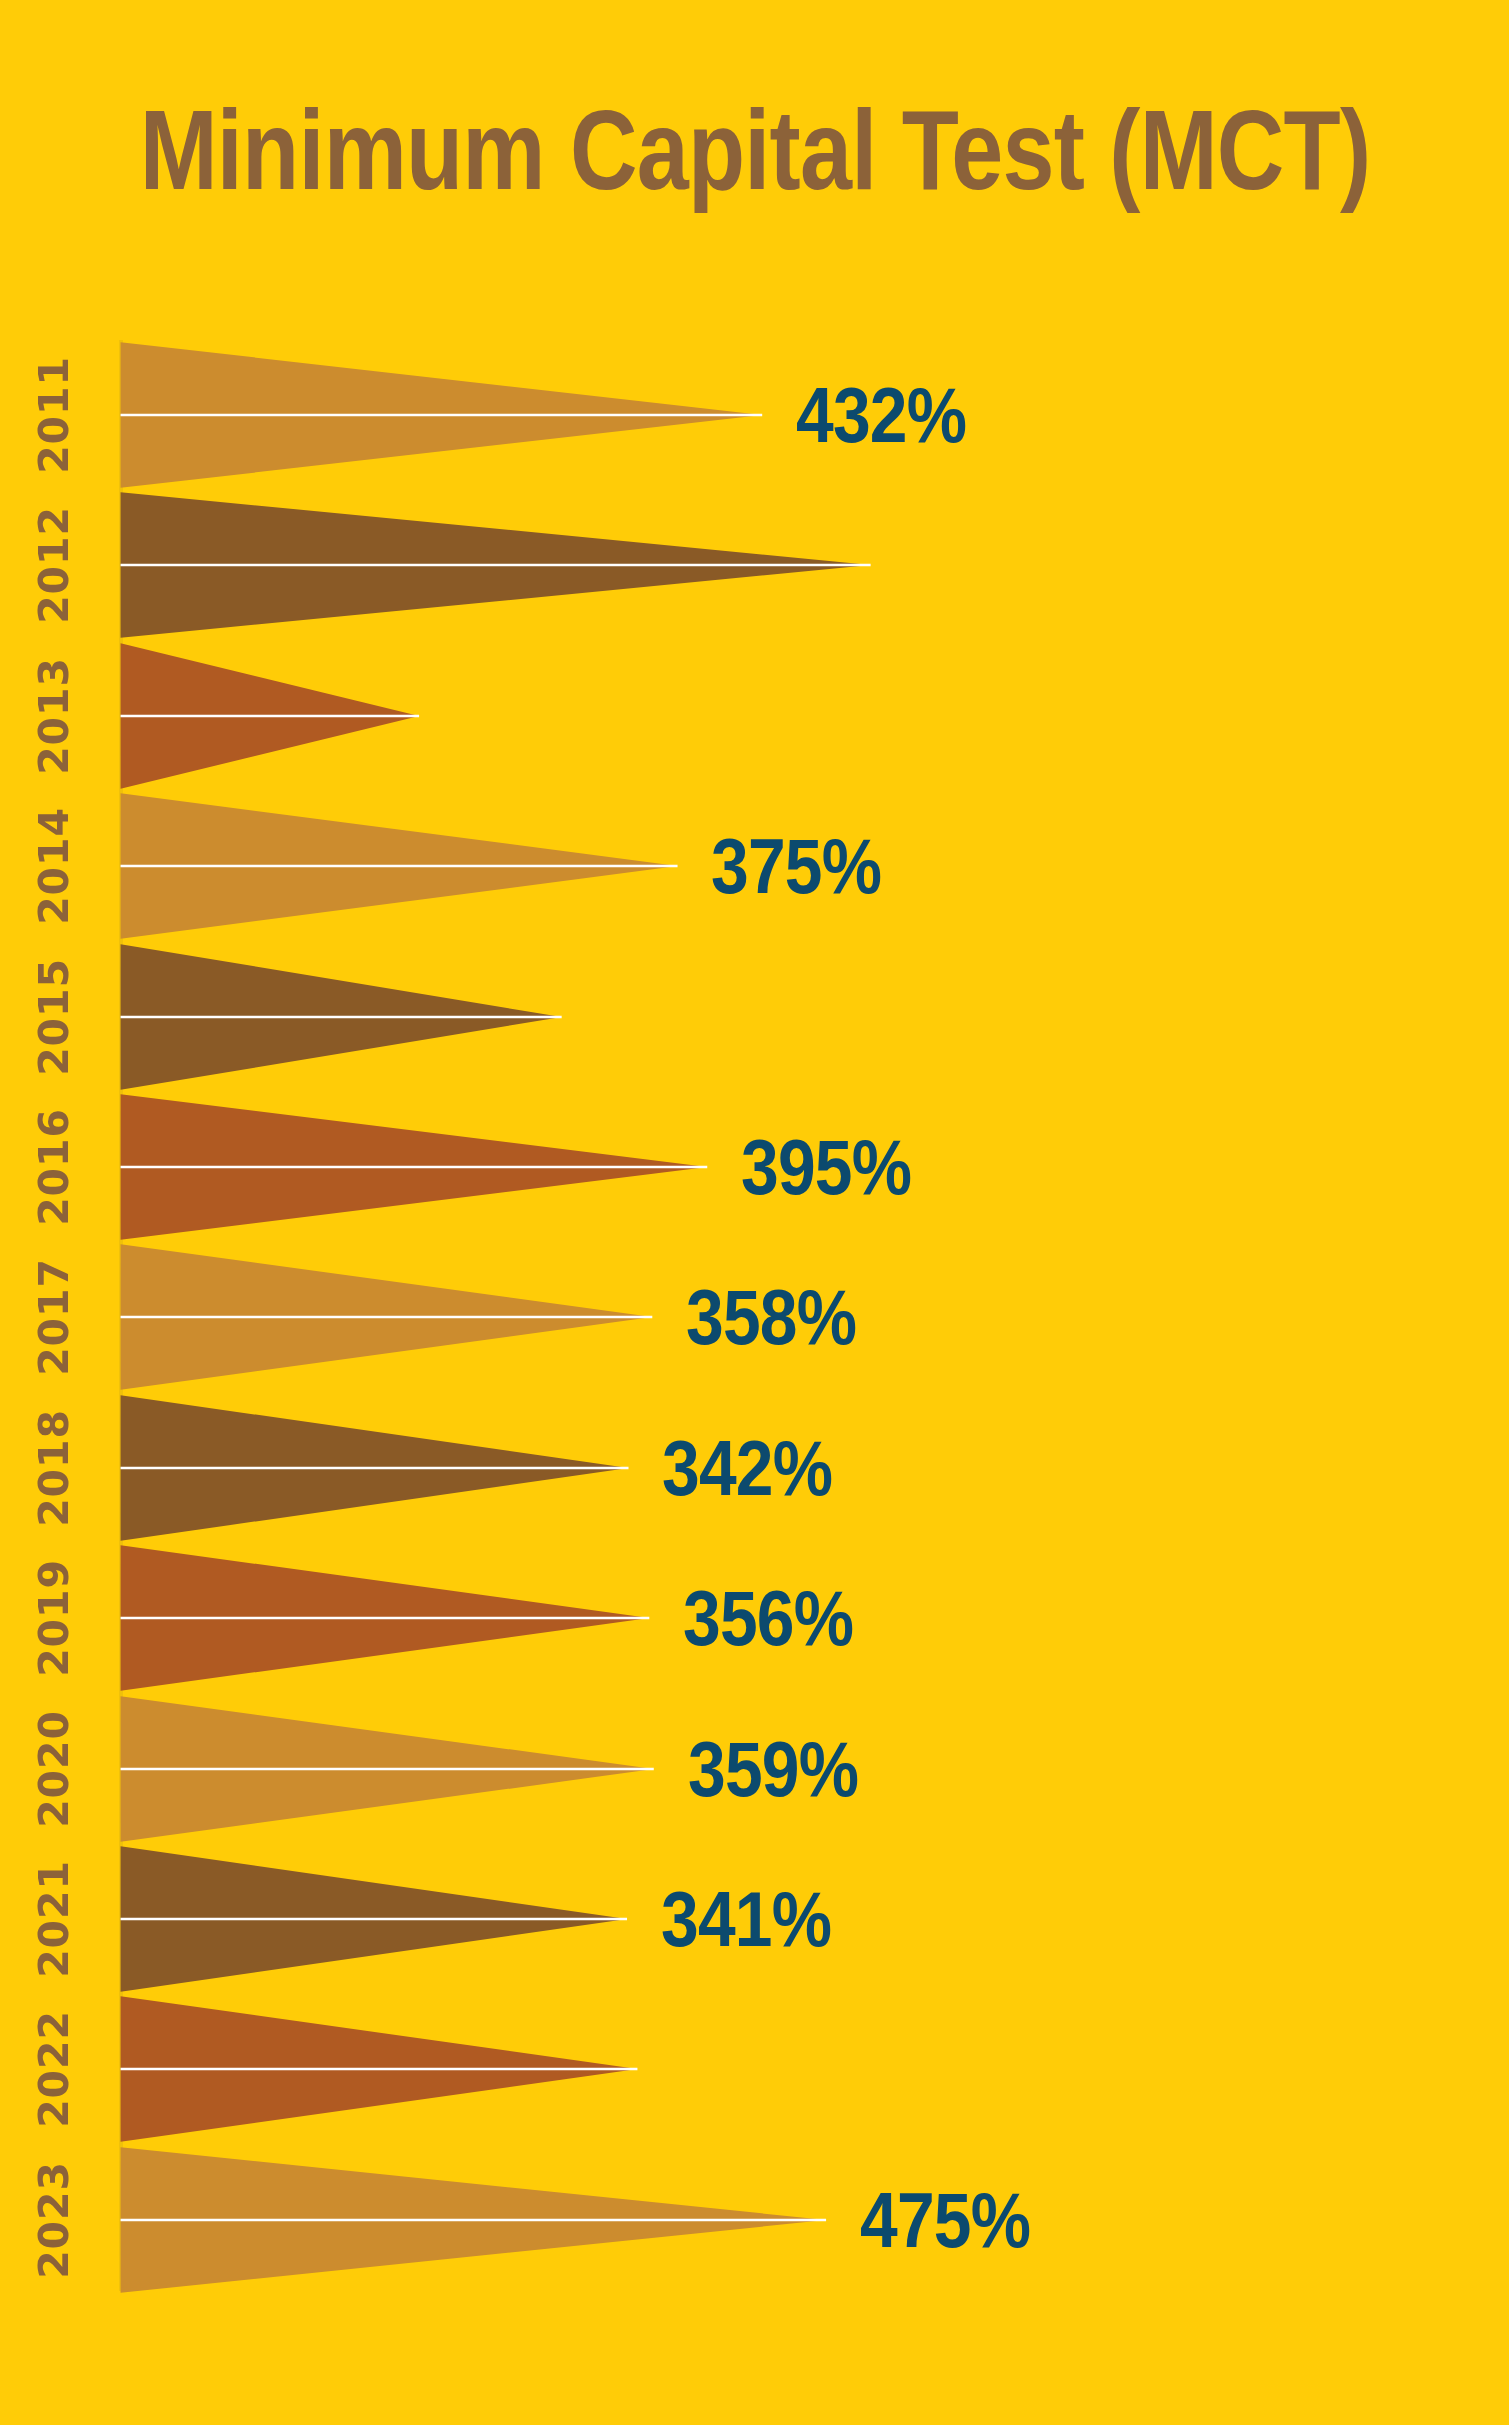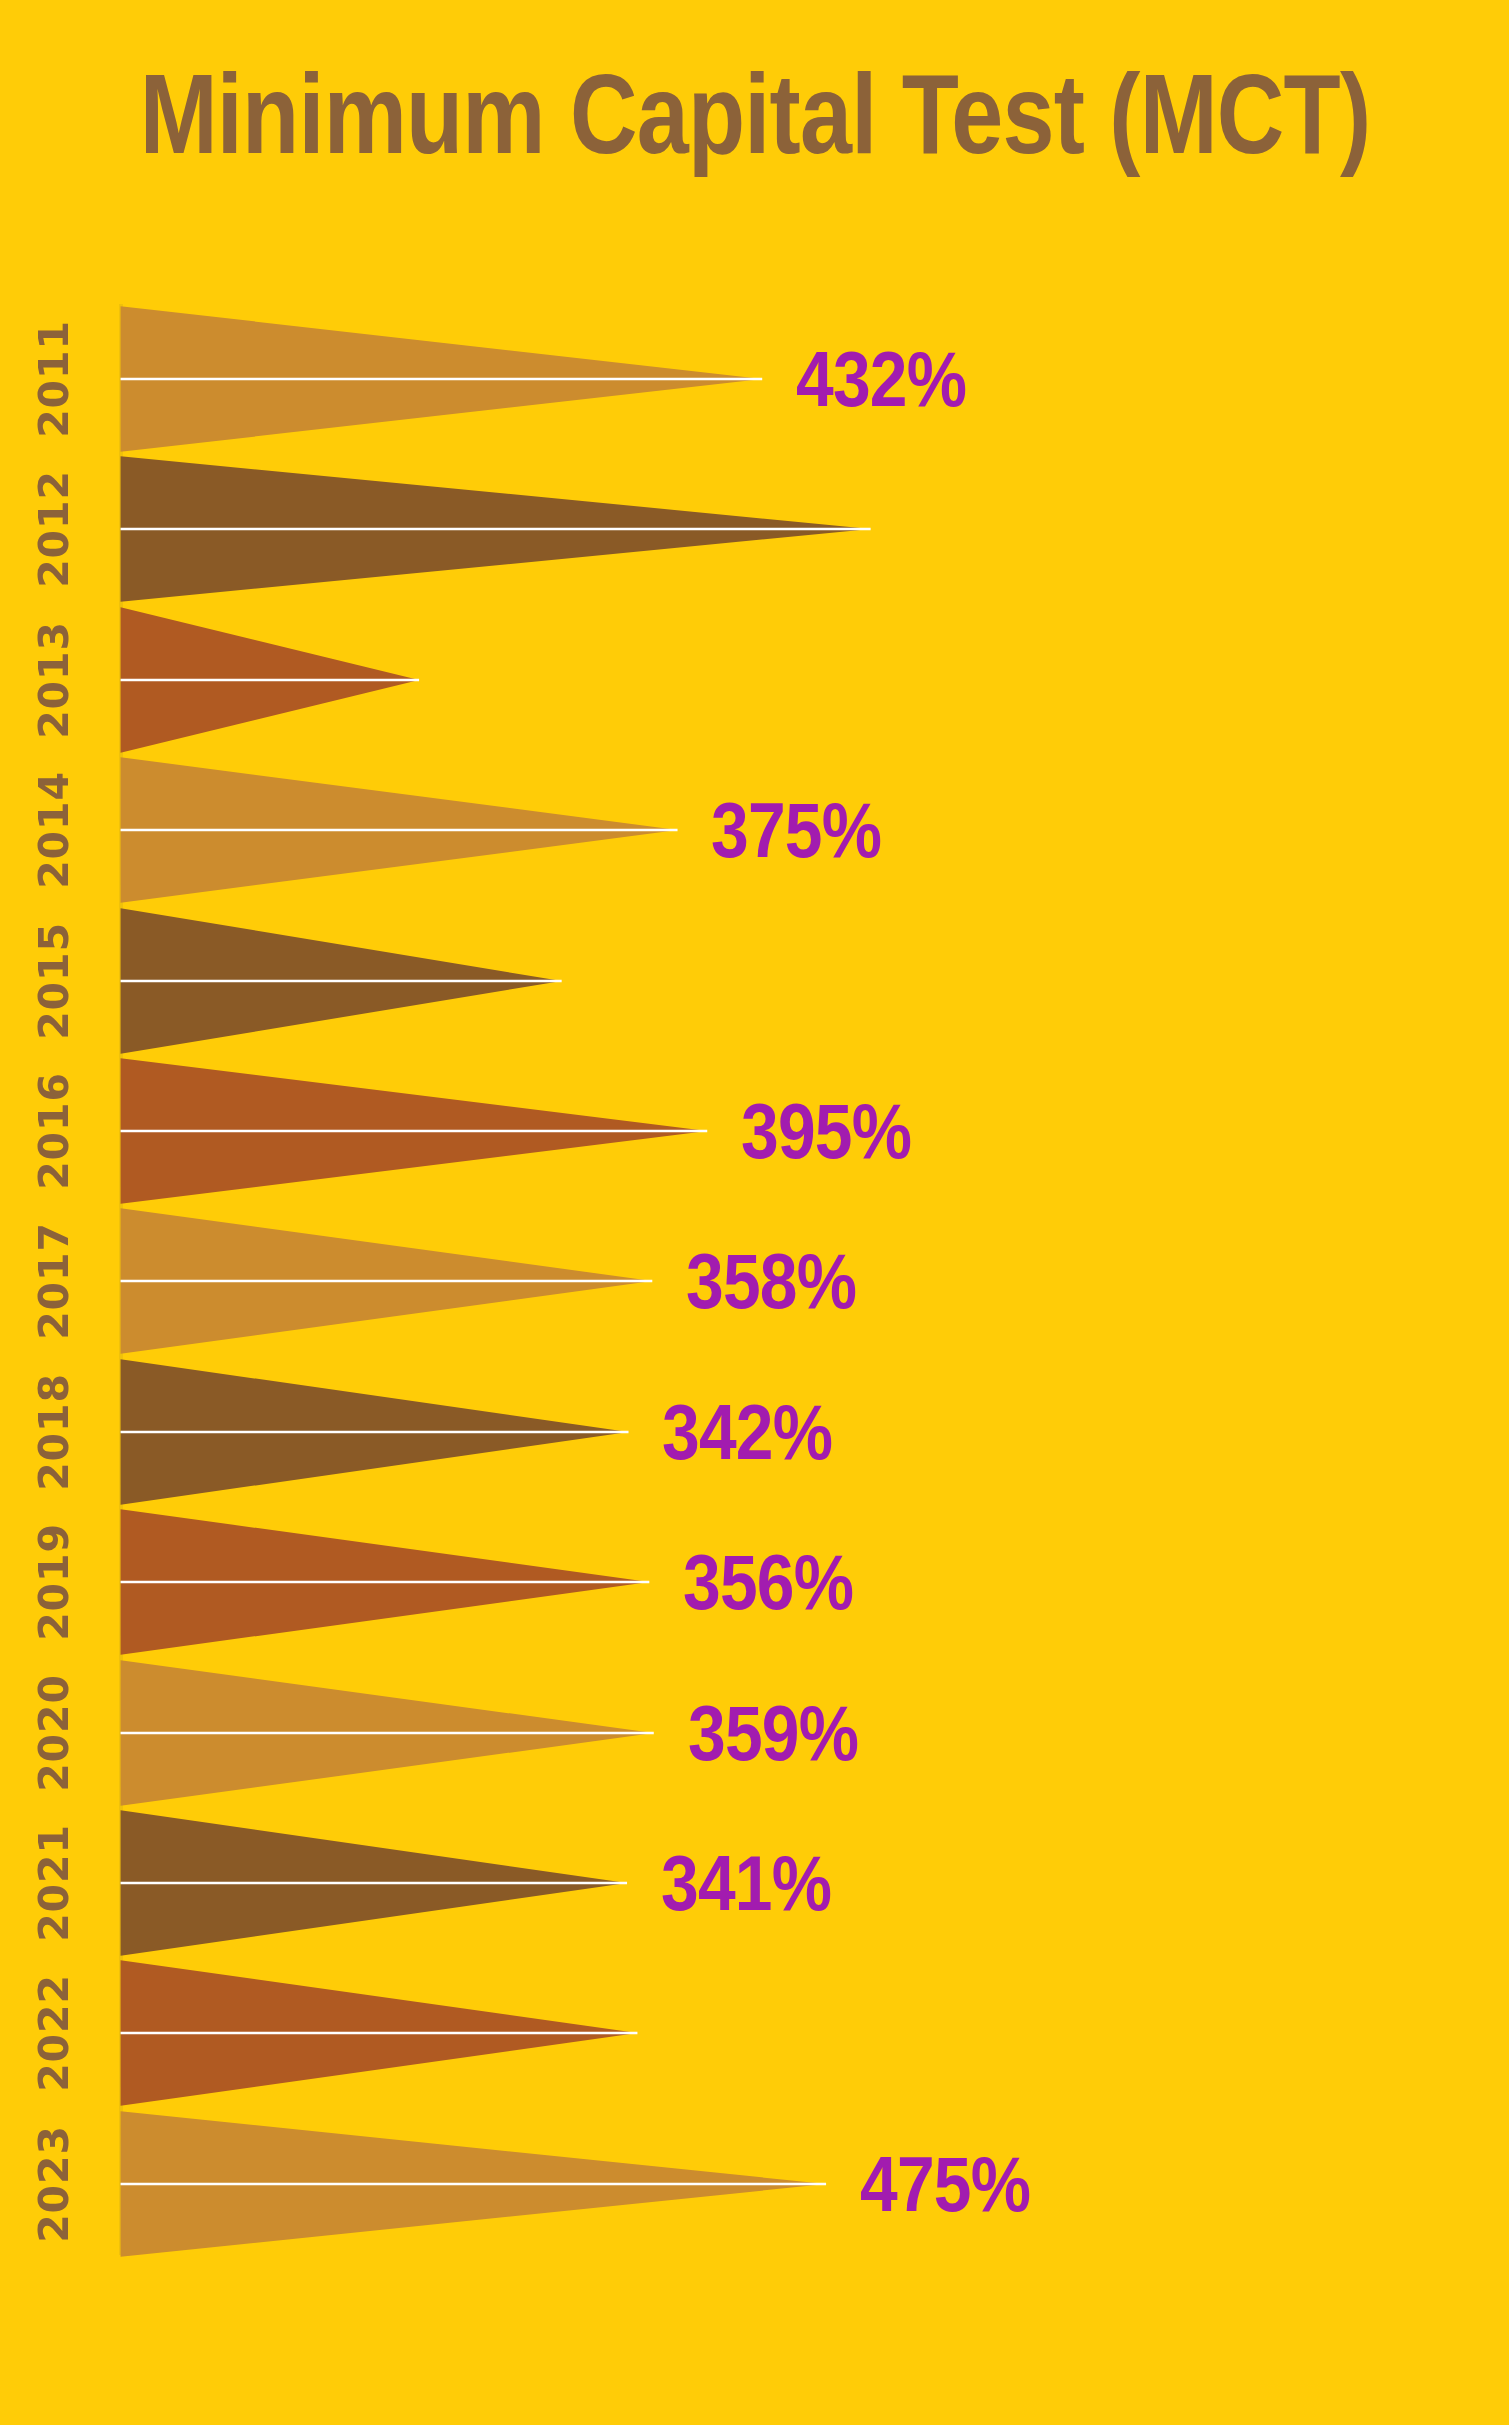--- a/index.html
+++ b/index.html
@@ -3,21 +3,21 @@
 <meta charset="utf-8">
 <style>
   html,body{margin:0;padding:0;}
   body{
     width:1510px;height:2426px;
     background:#FFCC07;
     font-family:"Liberation Sans", sans-serif;
     overflow:hidden;
     position:relative;
   }
-  #chart-root{position:absolute;inset:0;}
+  #chart-root{position:absolute;inset:0;margin-top:36px;}
 
   
   .title{
     position:absolute;
     left:0;right:0;
     top:54px;
     text-align:center;
     font-family:"Liberation Sans", sans-serif;
     font-size:114px;
     font-weight:bold;
@@ -82,21 +82,21 @@
     display:block;
   }
 
   .value-label{
     position:absolute;
     top:50%;
     transform:translateY(-50%);
     font-family:"Liberation Sans", sans-serif;
     font-size:77px;
     font-weight:bold;
-    color:#a21caf;
+    color:#0c4a6e;
     white-space:nowrap;
     letter-spacing:-0.9px;
   }
   .value-label i{
     font-style:normal;
     display:inline-block;
     transform:scaleX(0.88);
     transform-origin:0 50%;
   }
 </style>

